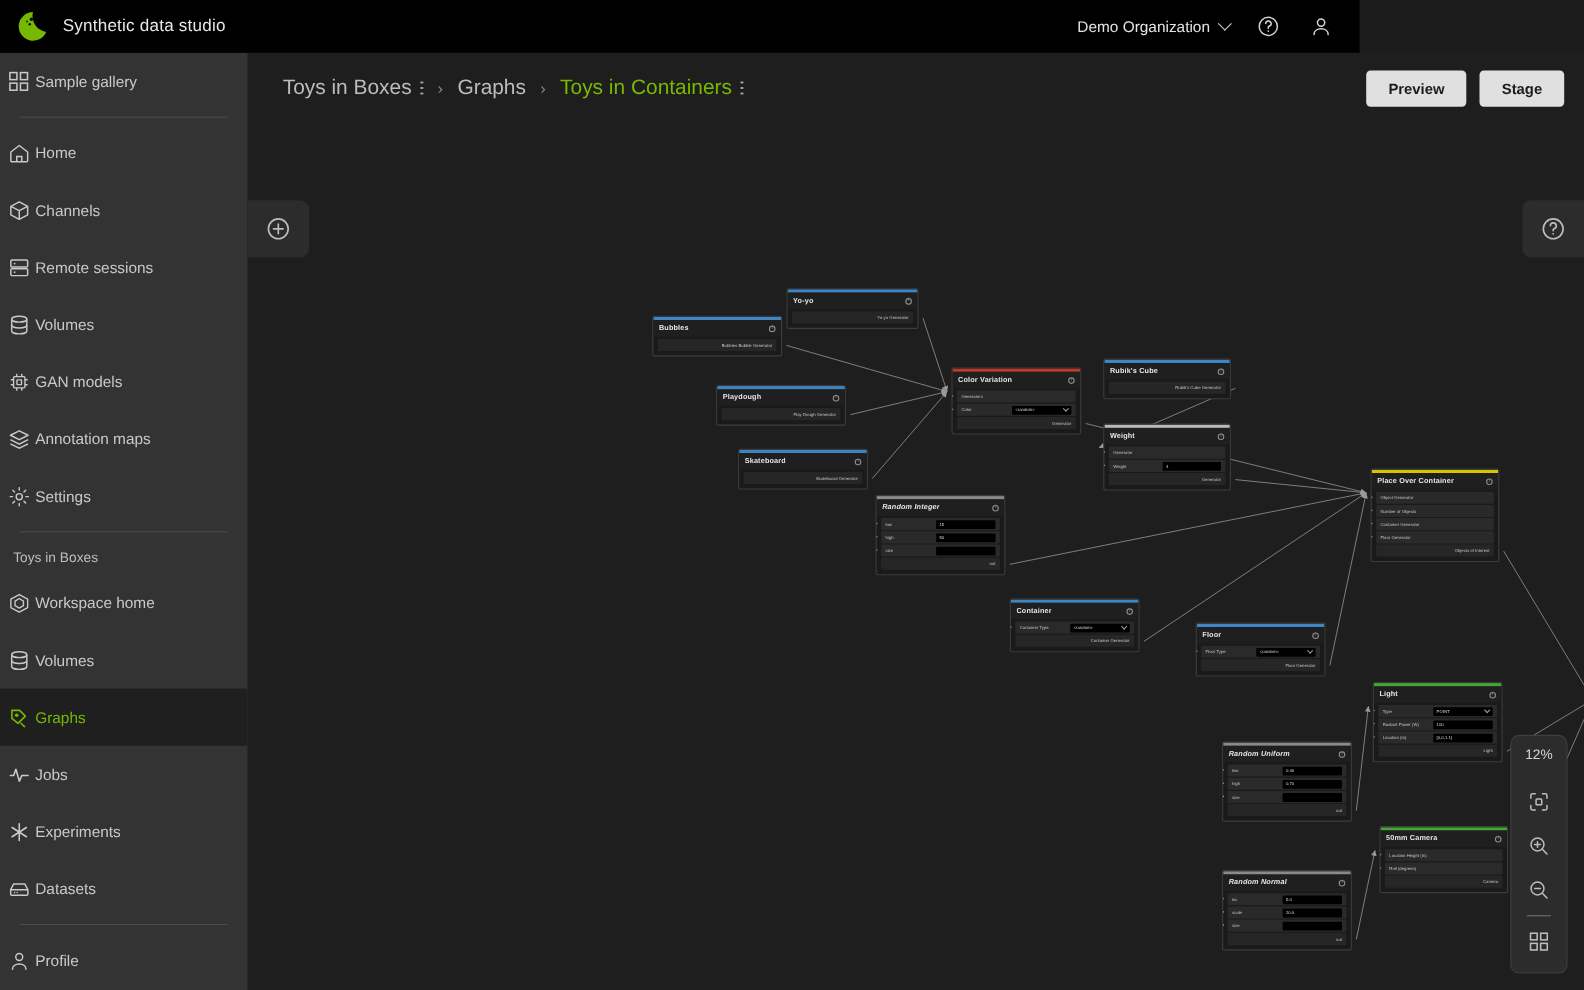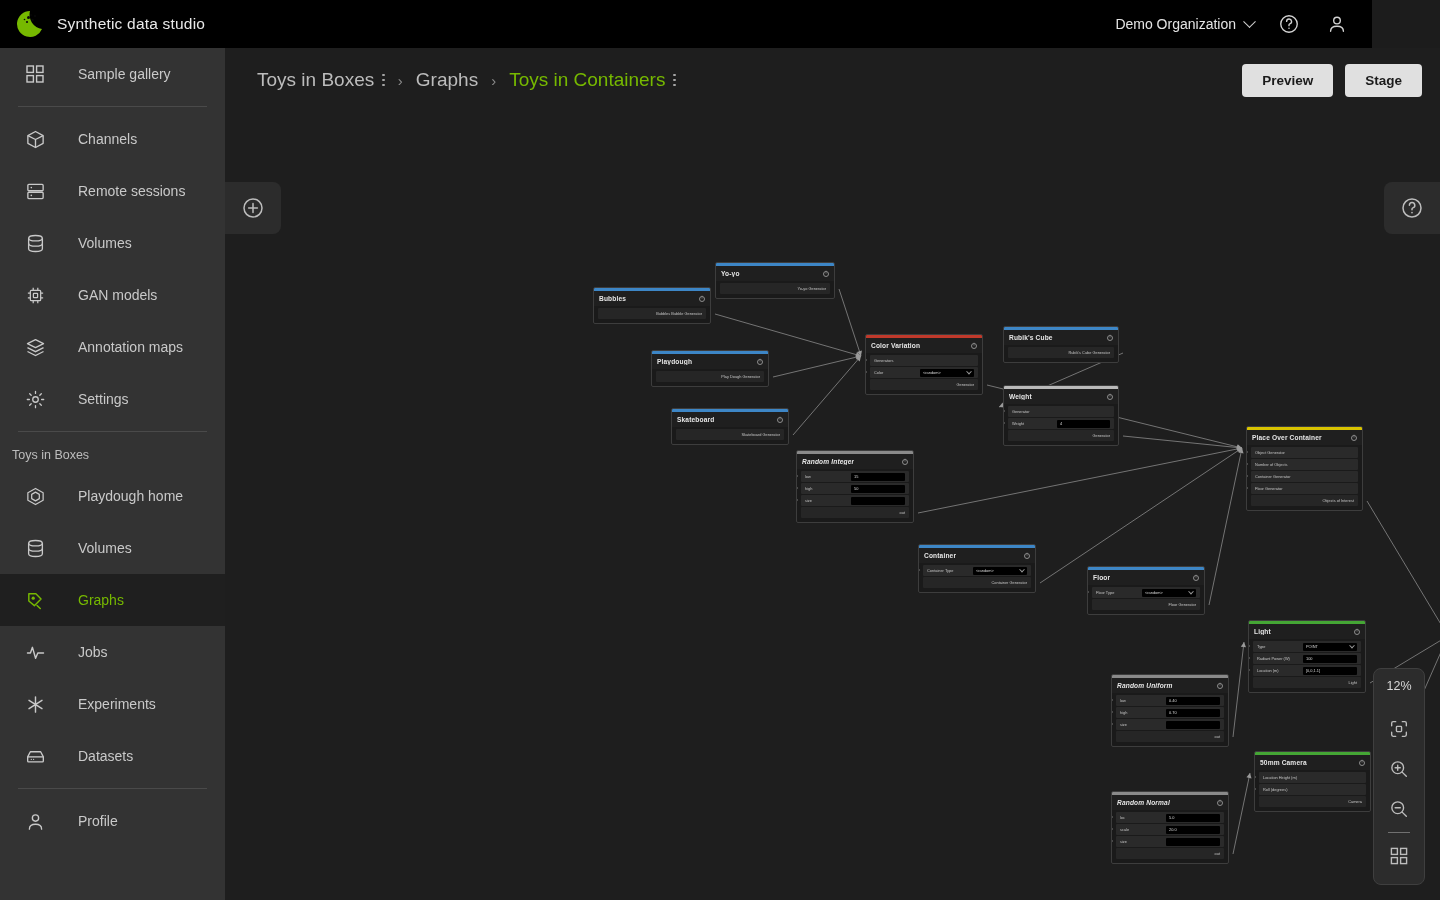--- a/index.html
+++ b/index.html
@@ -8,21 +8,21 @@
     width: 1440px; height: 900px;
     background: #1c1c1c;
     font-family: "Liberation Sans", sans-serif;
     overflow: hidden;
     color: #d6d6d6;
   }
 
   
   .topbar {
     position: absolute; top: 0; left: 0;
-    width: 1372px; height: 48px;
+    width: 1236px; height: 48px;
     background: #000000;
     display: flex; align-items: center;
     z-index: 40;
   }
   .brand { display: flex; align-items: center; gap: 12px; padding-left: 15px; }
   .logo-wrap { width: 30px; height: 30px; position: relative; }
   .brand-title { font-size: 15.5px; color: #e8e8e8; letter-spacing: .2px; }
   .topbar-right {
     margin-left: auto; display: flex; align-items: center;
     gap: 22px; padding-right: 22px;
@@ -39,21 +39,21 @@
   
   .sidebar {
     position: absolute; top: 48px; left: 0;
     width: 225px; height: 852px;
     background: #333333;
     overflow: hidden;
     z-index: 30;
   }
   .side-item {
     height: 52px; display: flex; align-items: center;
-    gap: 30px; padding-left: 22px; cursor: pointer;
+    gap: 2px; padding-left: 4px; cursor: pointer;
     color: #c9c9c9; font-size: 14px;
   }
   .side-item.active { background: #1f1f1f; color: #76b900; }
   .side-item .ico { width: 26px; height: 26px; display: flex;
                     align-items: center; justify-content: center; flex: 0 0 26px; }
   .side-sep { height: 1px; background: #4a4a4a; margin: 6px 18px 6px 18px; }
   .side-group-label {
     font-size: 12.5px; color: #bdbdbd; padding: 10px 0 8px 12px;
   }
 
@@ -234,20 +234,29 @@
         <rect x="2" y="2" width="6.4" height="6.4"></rect>
           <rect x="11.6" y="2" width="6.4" height="6.4"></rect>
         <rect x="2" y="11.6" width="6.4" height="6.4"></rect>
           <rect x="11.6" y="11.6" width="6.4" height="6.4"></rect>
       </svg>
     </span>
     <span>Sample gallery</span>
   </div>
   <div class="side-sep"></div>
 
+  <div class="side-item">
+    <span class="ico">
+      <svg width="21" height="21" viewBox="0 0 22 22" fill="none" stroke="#c9c9c9" stroke-width="1.4">
+        <path d="M3 9.6 11 3.4l8 6.2V18a1 1 0 0 1-1 1H4a1 1 0 0 1-1-1z" stroke-linejoin="round"></path>
+        <path d="M8.6 19v-5h4.8v5"></path>
+      </svg>
+    </span>
+    <span>Home</span>
+  </div>
 
   <div class="side-item">
     <span class="ico">
       <svg width="21" height="21" viewBox="0 0 22 22" fill="none" stroke="#c9c9c9" stroke-width="1.4">
         <path d="M11 2.6 19 7v8l-8 4.4L3 15V7z" stroke-linejoin="round"></path>
         <path d="M11 11 19 7M11 11v8.4M11 11 3 7"></path>
       </svg>
     </span>
     <span>Channels</span>
   </div>
@@ -309,21 +318,21 @@
   <div class="side-sep"></div>
   <div class="side-group-label">Toys in Boxes</div>
 
   <div class="side-item">
     <span class="ico">
       <svg width="21" height="21" viewBox="0 0 22 22" fill="none" stroke="#c9c9c9" stroke-width="1.3">
         <path d="M11 2.6 19 7v8l-8 4.4L3 15V7z" stroke-linejoin="round"></path>
         <path d="M11 6.4 15 8.8v4.4L11 15.6 7 13.2V8.8z" stroke-linejoin="round"></path>
       </svg>
     </span>
-    <span>Playdough home</span>
+    <span>Workspace home</span>
   </div>
 
   <div class="side-item">
     <span class="ico">
       <svg width="21" height="21" viewBox="0 0 22 22" fill="none" stroke="#c9c9c9" stroke-width="1.4">
         <ellipse cx="11" cy="5.4" rx="7.2" ry="2.8"></ellipse>
         <path d="M3.8 5.4v11.2c0 1.55 3.22 2.8 7.2 2.8s7.2-1.25 7.2-2.8V5.4"></path>
         <path d="M3.8 11c0 1.55 3.22 2.8 7.2 2.8s7.2-1.25 7.2-2.8"></path>
       </svg>
     </span>

